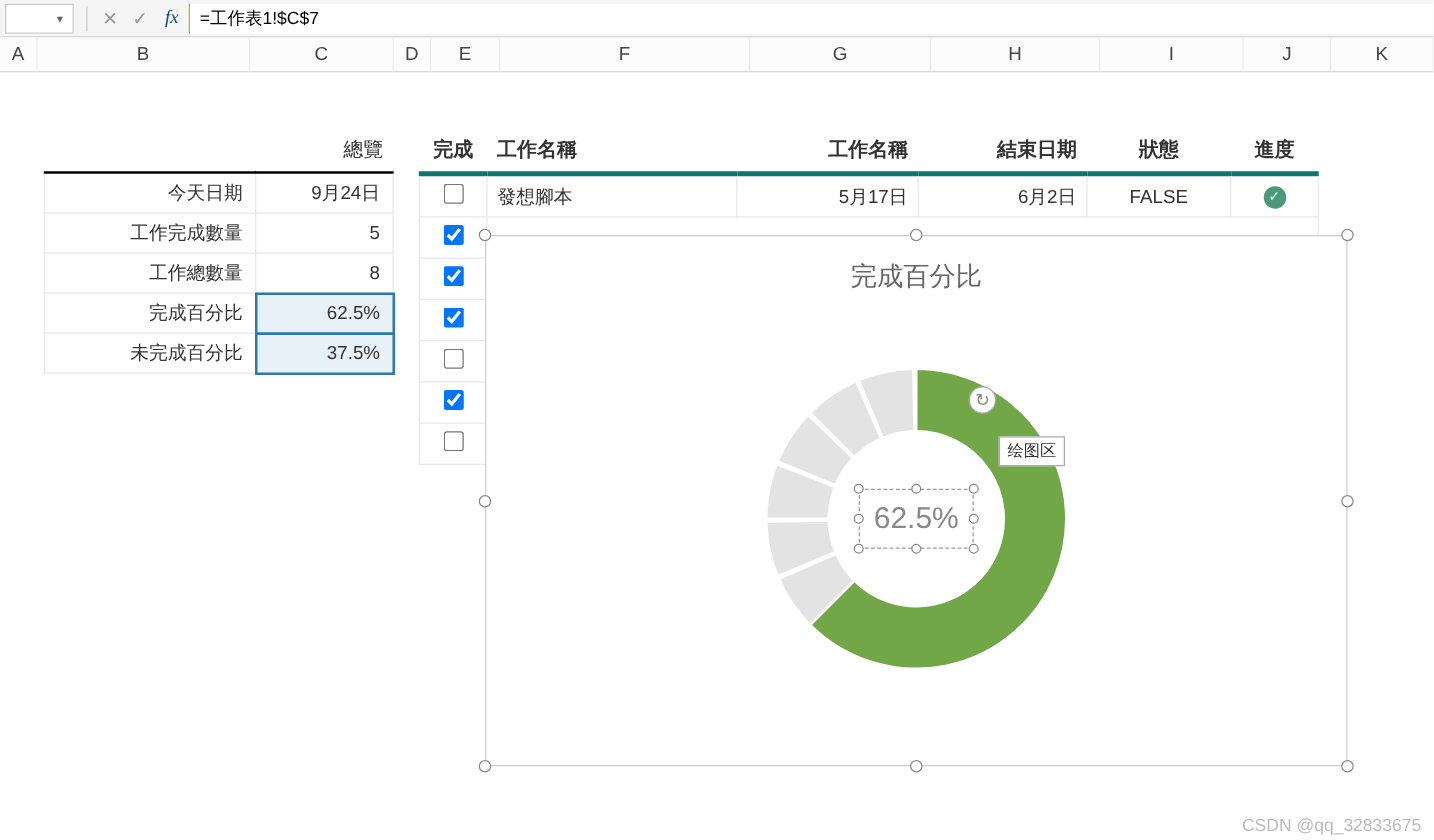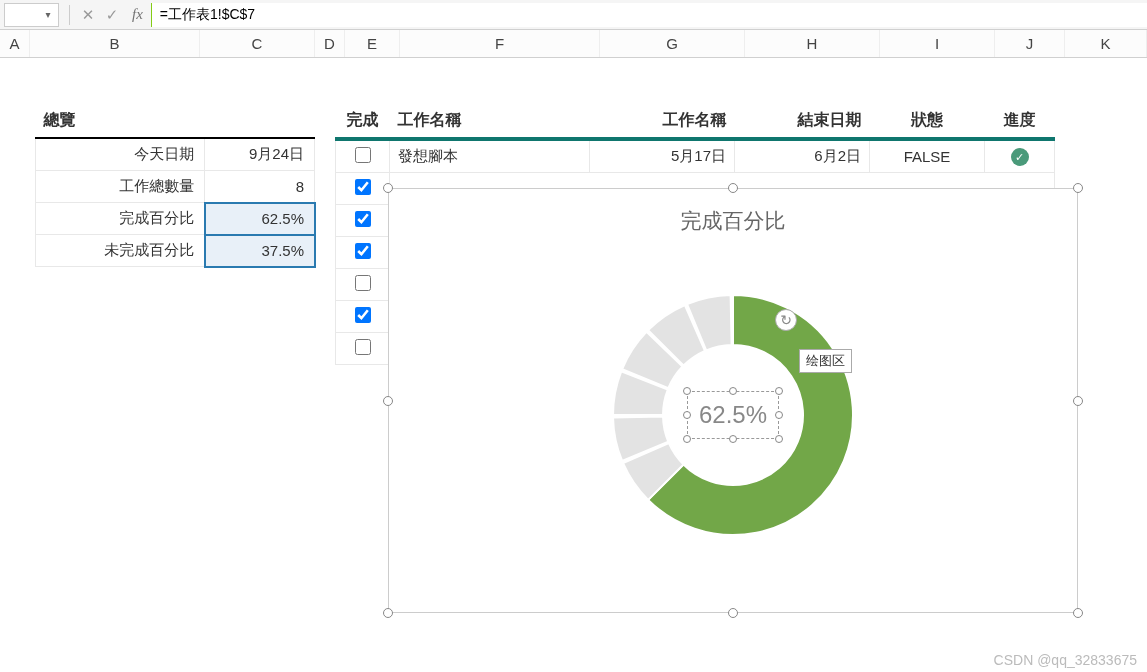--- a/index.html
+++ b/index.html
@@ -35,21 +35,21 @@
     .namebox-dd { width: 12px; text-align: center; color: #666; font-size: 10px; }
     .fb-sep { width:1px; height:20px; background:#ccc; margin:0 6px;}
     .fb-btn {
       width: 24px; height: 24px;
       display: flex; align-items: center; justify-content: center;
       color: #555; font-size: 15px;
       cursor: pointer;
     }
     .fb-btn.cancel { color: #999;}
     .fb-btn.confirm { color: #999;}
-    .fx-label { font-style: italic; font-family: serif; color:#737373; padding: 0 8px; font-size:15px;}
+    .fx-label { font-style: italic; font-family: serif; color:#0c4a6e; padding: 0 8px; font-size:15px;}
     .formula-input {
       flex: 1;
       height: 24px;
       border: none;
       padding: 0 8px;
       font-size: 14px;
       background: #fff;
       outline: none;
       border-left:1px solid #84cc16;
     }
@@ -74,22 +74,22 @@
       background: #fff;
     }
     
     .summary-tbl {
       position: absolute;
       left: 35px; top: 46px;
       border-collapse: collapse;
       width: 280px;
     }
     .summary-tbl th {
-      font-weight: bold;
-      text-align: left;
+      font-weight: normal;
+      text-align: right;
       padding: 6px 8px;
       border-bottom: 2px solid #000;
       font-size: 16px;
     }
     .summary-tbl td {
       padding: 6px 10px;
       border: 1px solid #e8e8e8;
       font-size: 15px;
     }
     .summary-tbl td.lab { text-align: right; width: 170px;}
@@ -218,20 +218,24 @@
   <table class="summary-tbl">
     <thead>
       <tr>
           <th colspan="2">總覽</th>
         </tr>
     </thead>
     <tbody id="summary-body">
         <tr>
           <td class="lab">今天日期</td>
           <td class="val">9月24日</td>
+        </tr>
+        <tr>
+          <td class="lab">工作完成數量</td>
+          <td class="val">5</td>
         </tr>
         <tr>
           <td class="lab">工作總數量</td>
           <td class="val">8</td>
         </tr>
         <tr>
           <td class="lab">完成百分比</td>
           <td class="val selected-cell">62.5%</td>
         </tr>
         <tr>

